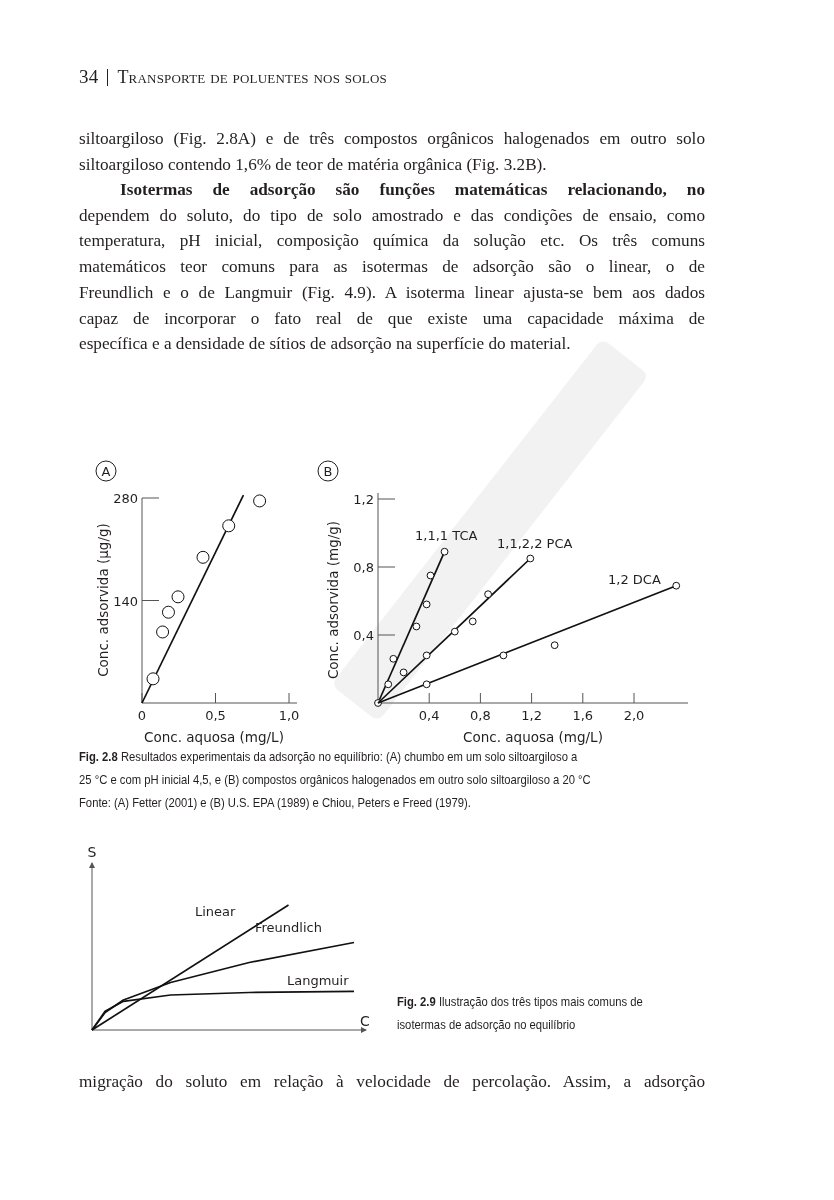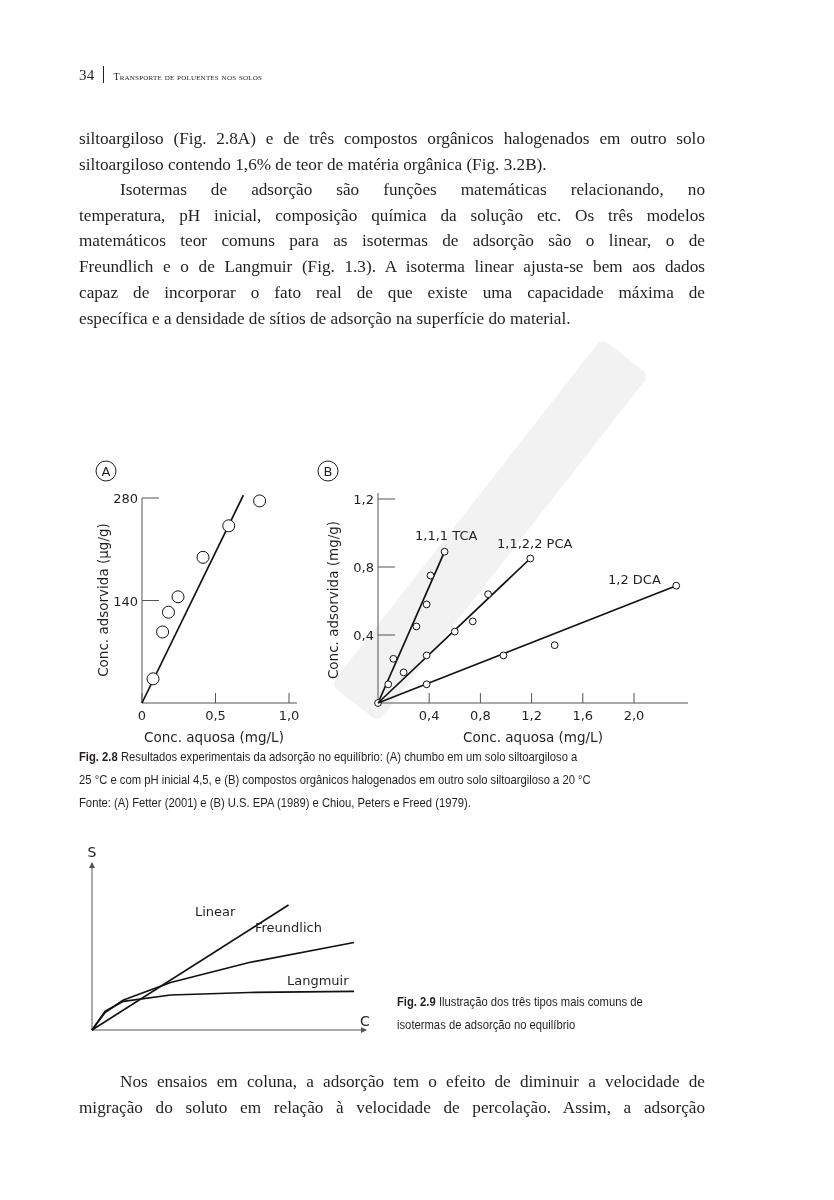--- a/index.html
+++ b/index.html
@@ -1,26 +1,26 @@
 <!DOCTYPE html>
 <html><head>
 <meta charset="utf-8">
 <style>
   html, body { margin: 0; padding: 0; background: #ffffff; }
   body { width: 834px; height: 1200px; position: relative; overflow: hidden; color: #231f20; }
 
   .running-head { position: absolute; left: 79px; top: 66px; font-family: "Liberation Serif", serif; font-size: 15px; letter-spacing: 0.2px; color: #231f20; }
-  .running-head .pg { font-size: 15px; }
+  .running-head .pg { font-size: 19px; }
   .running-head .sep { display: inline-block; width: 1px; height: 17px; background: #231f20; margin: 0 9px -3px 9px; }
-  .running-head .title { font-variant: small-caps; font-size: 10px; }
+  .running-head .title { font-variant: small-caps; font-size: 18px; }
 
   .para { position: absolute; left: 79px; width: 626px; font-family: "Liberation Serif", serif; font-size: 17.2px; line-height: 25.7px; text-align: justify; color: #231f20; }
   .para .line { display: block; text-align: justify; text-align-last: justify; white-space: nowrap; }
   .para .line.last { text-align-last: left; }
-  .indent { padding-left: 41px; }
+  .indent { padding-left: 41px; font-weight: bold; }
 
   .watermark { position: absolute; pointer-events: none; opacity: 0.09; }
 
   .caption { position: absolute; font-family: "Liberation Sans", sans-serif; font-size: 13.4px; line-height: 23px; color: #231f20; transform: scaleX(0.84); transform-origin: left top; white-space: nowrap; }
   .caption b { font-weight: bold; }
 
   svg text { font-family: "DejaVu Sans", "Liberation Sans", sans-serif; fill: #231f20; }
 </style>
 </head>
 <body>
@@ -29,23 +29,24 @@
   <span class="pg">34</span><span class="sep"></span><span class="title">Transporte de poluentes nos solos</span>
 </div>
 
 <div class="para" style="top:126px;">
   <span class="line">siltoargiloso (Fig. 2.8A) e de três compostos orgânicos halogenados em outro solo</span>
   <span class="line last">siltoargiloso contendo 1,6% de teor de matéria orgânica (Fig. 3.2B).</span>
 </div>
 
 <div class="para" style="top:177px;">
   <span class="line indent">Isotermas de adsorção são funções matemáticas relacionando, no</span>
-  <span class="line">temperatura, pH inicial, composição química da solução etc. Os três modelos</span>
+  <span class="line">dependem do soluto, do tipo de solo amostrado e das condições de ensaio, como</span>
+  <span class="line">temperatura, pH inicial, composição química da solução etc. Os três comuns</span>
   <span class="line">matemáticos teor comuns para as isotermas de adsorção são o linear, o de</span>
-  <span class="line">Freundlich e o de Langmuir (Fig. 1.3). A isoterma linear ajusta-se bem aos dados</span>
+  <span class="line">Freundlich e o de Langmuir (Fig. 4.9). A isoterma linear ajusta-se bem aos dados</span>
   <span class="line">capaz de incorporar o fato real de que existe uma capacidade máxima de</span>
   <span class="line last">específica e a densidade de sítios de adsorção na superfície do material.</span>
 </div>
 
 <svg class="watermark" style="left:260px; top:300px;" width="460" height="460">
   <g transform="translate(230,230) rotate(-52)">
     <rect x="-220" y="-30" width="440" height="60" rx="8" fill="#7a7a7a"></rect>
   </g>
 </svg>
 
@@ -160,15 +161,14 @@
       <text x="217" y="150" font-size="13">Langmuir</text>
     </g>
 </svg>
 
 <div class="caption" style="left:397px; top:990px;">
   <div><b>Fig. 2.9</b> <span>Ilustração dos três tipos mais comuns de</span></div>
   <div><span>isotermas de adsorção no equilíbrio</span></div>
 </div>
 
 <div class="para" style="top:1069px;">
-  <span class="line indent">Nos ensaios em coluna, a adsorção tem o efeito de diminuir a velocidade de</span>
   <span class="line">migração do soluto em relação à velocidade de percolação. Assim, a adsorção</span>
 </div>
 
 </body></html>

